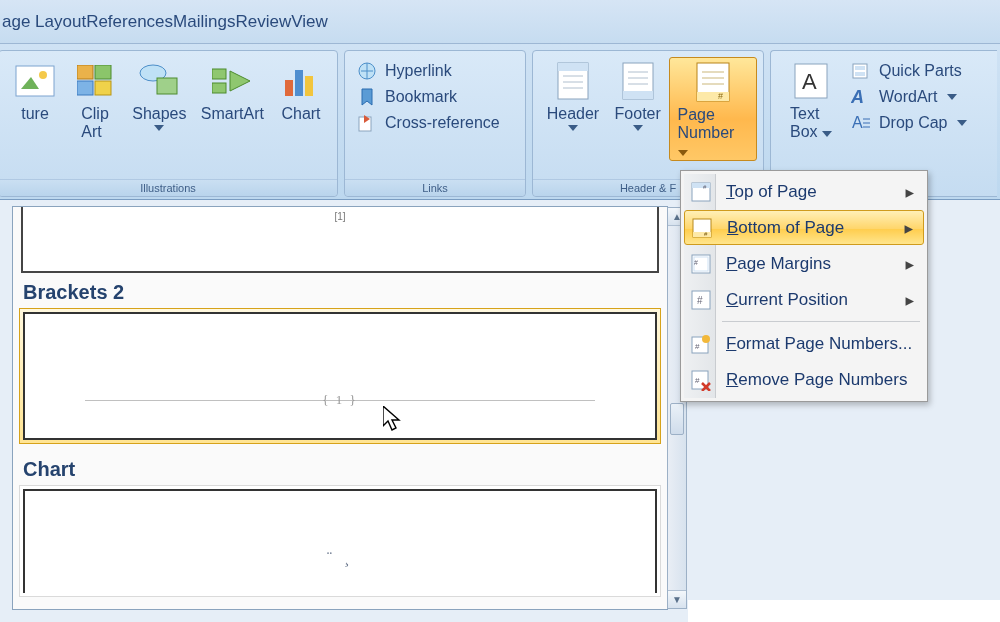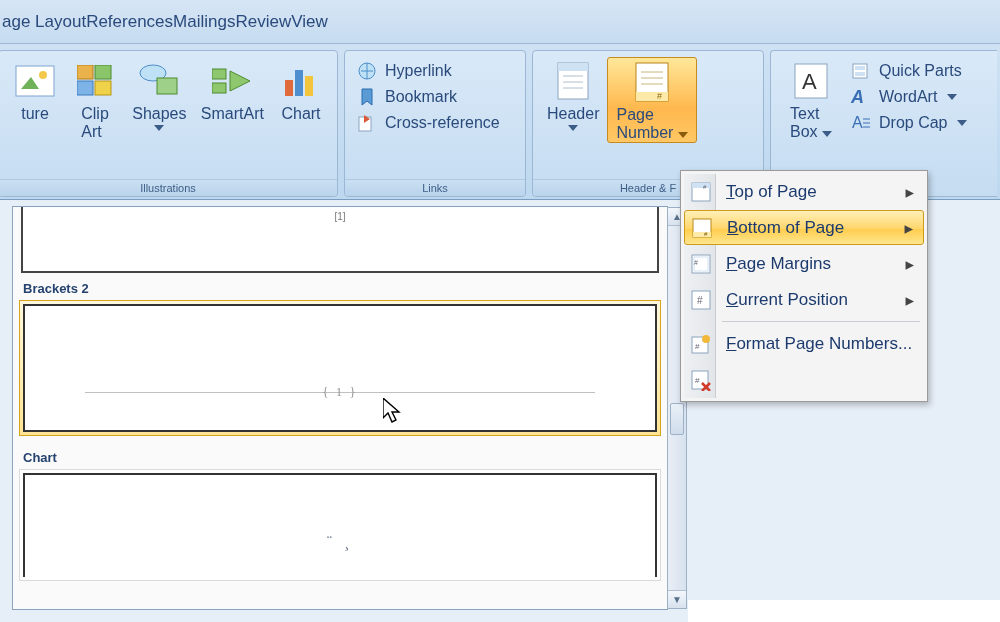--- a/index.html
+++ b/index.html
@@ -108,21 +108,21 @@
     border:2px solid #444; border-top:none;
     background:#fff;
     display:flex; align-items:flex-start; justify-content:center;
     position:relative;
   }
   .gal-item-top .tiny{
     font-size:10px; color:#777; margin-top:4px;
   }
 
   .gal-section-title{
-    font-size:13px; font-weight:bold; color:#25436e;
+    font-size:20px; font-weight:bold; color:#25436e;
     padding:8px 10px 4px 10px;
   }
 
   .gal-item{
     margin:0 6px 6px 6px;
     border:1px solid #dadada;
     background:#fff;
   }
   .gal-item.hover{
     border:1px solid #d6a21a;
@@ -333,20 +333,37 @@
               <line x1="6" y1="26" x2="26" y2="26" stroke="#b0bfce"></line>
             </svg>
         </span>
         <span class="lbl">Header</span>
         <span class="caret">
             <svg width="10" height="6">
               <polygon points="0,0 10,0 5,6" fill="#3a5c87"></polygon>
             </svg>
           </span>
       </div>
+      <div class="bigbtn">
+        <span class="ico">
+          <svg width="32" height="38">
+              <rect x="1" y="1" width="30" height="36" fill="#fff" stroke="#8aa3bd"></rect>
+              <rect x="1" y="29" width="30" height="8" fill="#cfe2f4"></rect>
+              <line x1="6" y1="10" x2="26" y2="10" stroke="#b0bfce"></line>
+              <line x1="6" y1="16" x2="26" y2="16" stroke="#b0bfce"></line>
+              <line x1="6" y1="22" x2="26" y2="22" stroke="#b0bfce"></line>
+            </svg>
+        </span>
+        <span class="lbl">Footer</span>
+        <span class="caret">
+            <svg width="10" height="6">
+              <polygon points="0,0 10,0 5,6" fill="#3a5c87"></polygon>
+            </svg>
+          </span>
+      </div>
       <div class="bigbtn hot">
         <span class="ico">
           <svg width="34" height="40">
               <rect x="1" y="1" width="32" height="38" fill="#fff" stroke="#b7831b"></rect>
               <rect x="1" y="30" width="32" height="9" fill="#fde9a8"></rect>
               <text x="22" y="37" font-size="9" fill="#8a6a14">#</text>
               <line x1="6" y1="10" x2="28" y2="10" stroke="#cbb77a"></line>
               <line x1="6" y1="16" x2="28" y2="16" stroke="#cbb77a"></line>
               <line x1="6" y1="22" x2="28" y2="22" stroke="#cbb77a"></line>
             </svg>
@@ -520,14 +537,15 @@
   </div>
 
   <div class="menu-item">
     <span class="mi-icon">
       <svg width="22" height="22">
           <rect x="2" y="2" width="16" height="18" fill="#fff" stroke="#8aa3bd"></rect>
           <text x="5" y="14" font-size="8" fill="#667">#</text>
           <path d="M12 14l8 8M20 14l-8 8" stroke="#d23b2a" stroke-width="2.5"></path>
         </svg>
     </span>
+    <span><span class="ul-letter">R</span><span>emove Page Numbers</span></span>
   </div>
 </div>
 
 </body></html>

